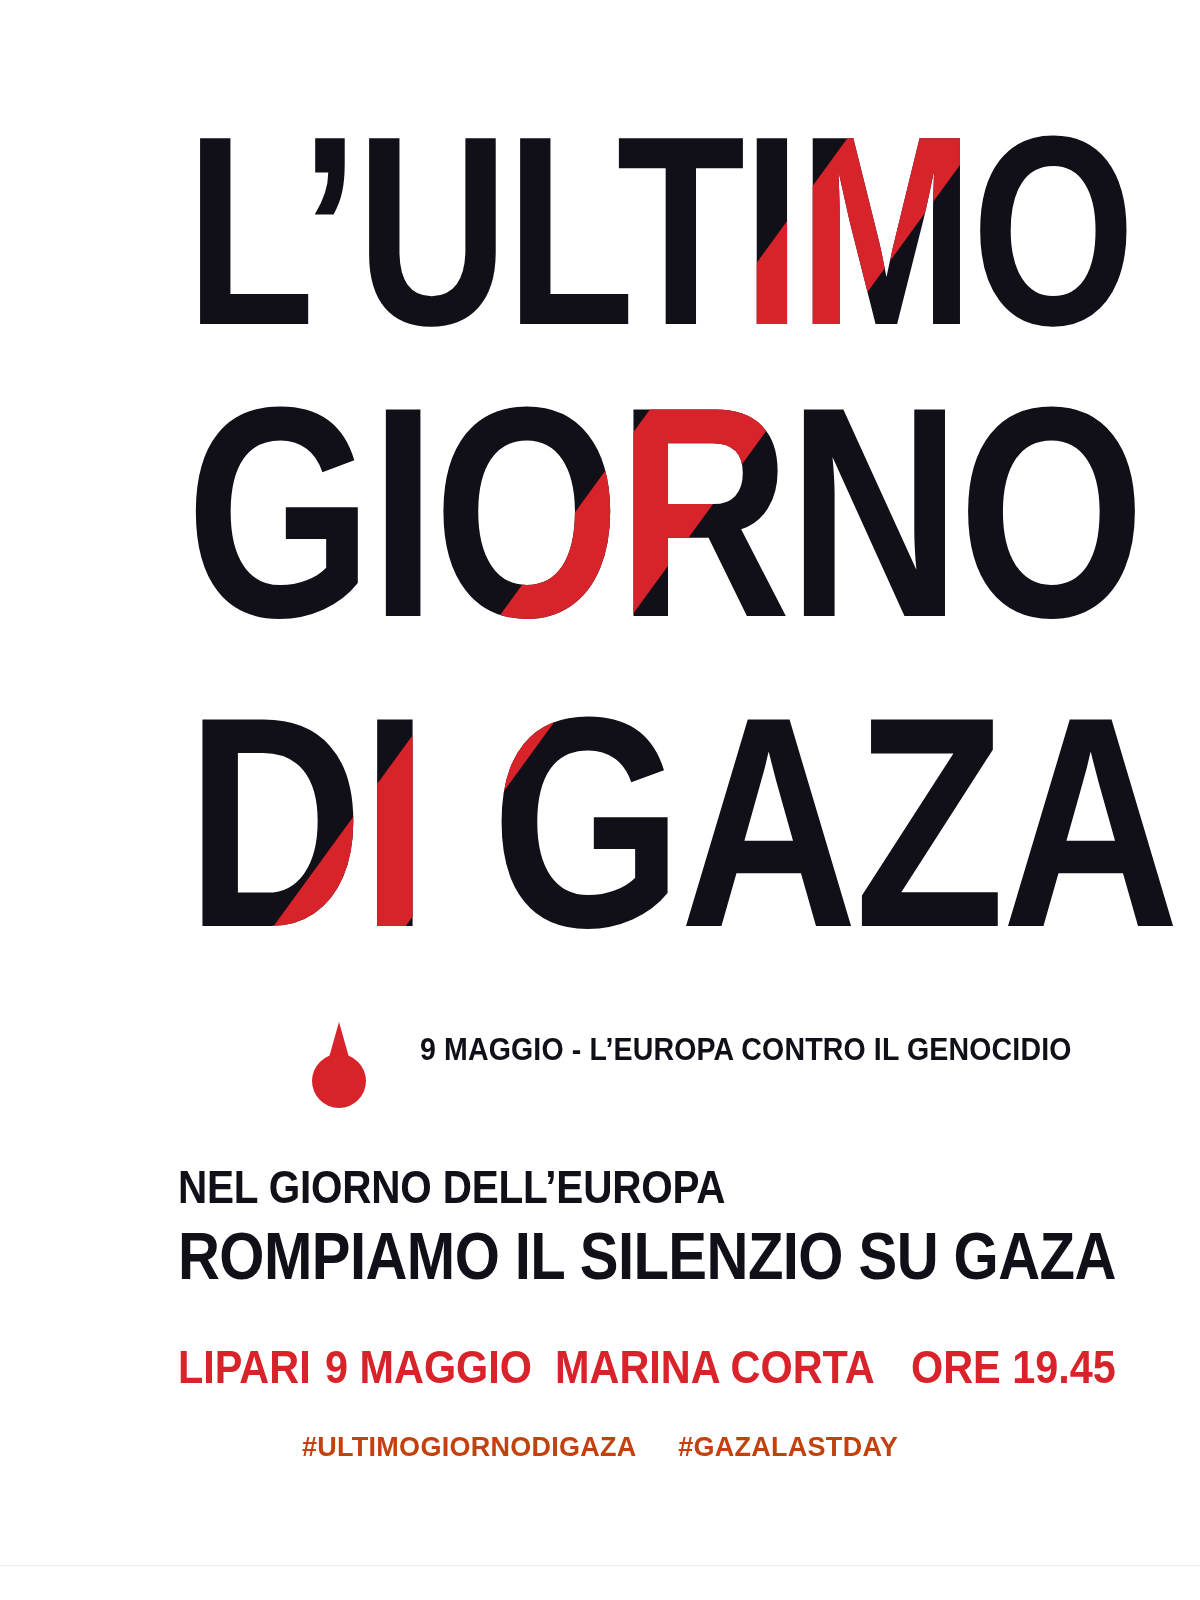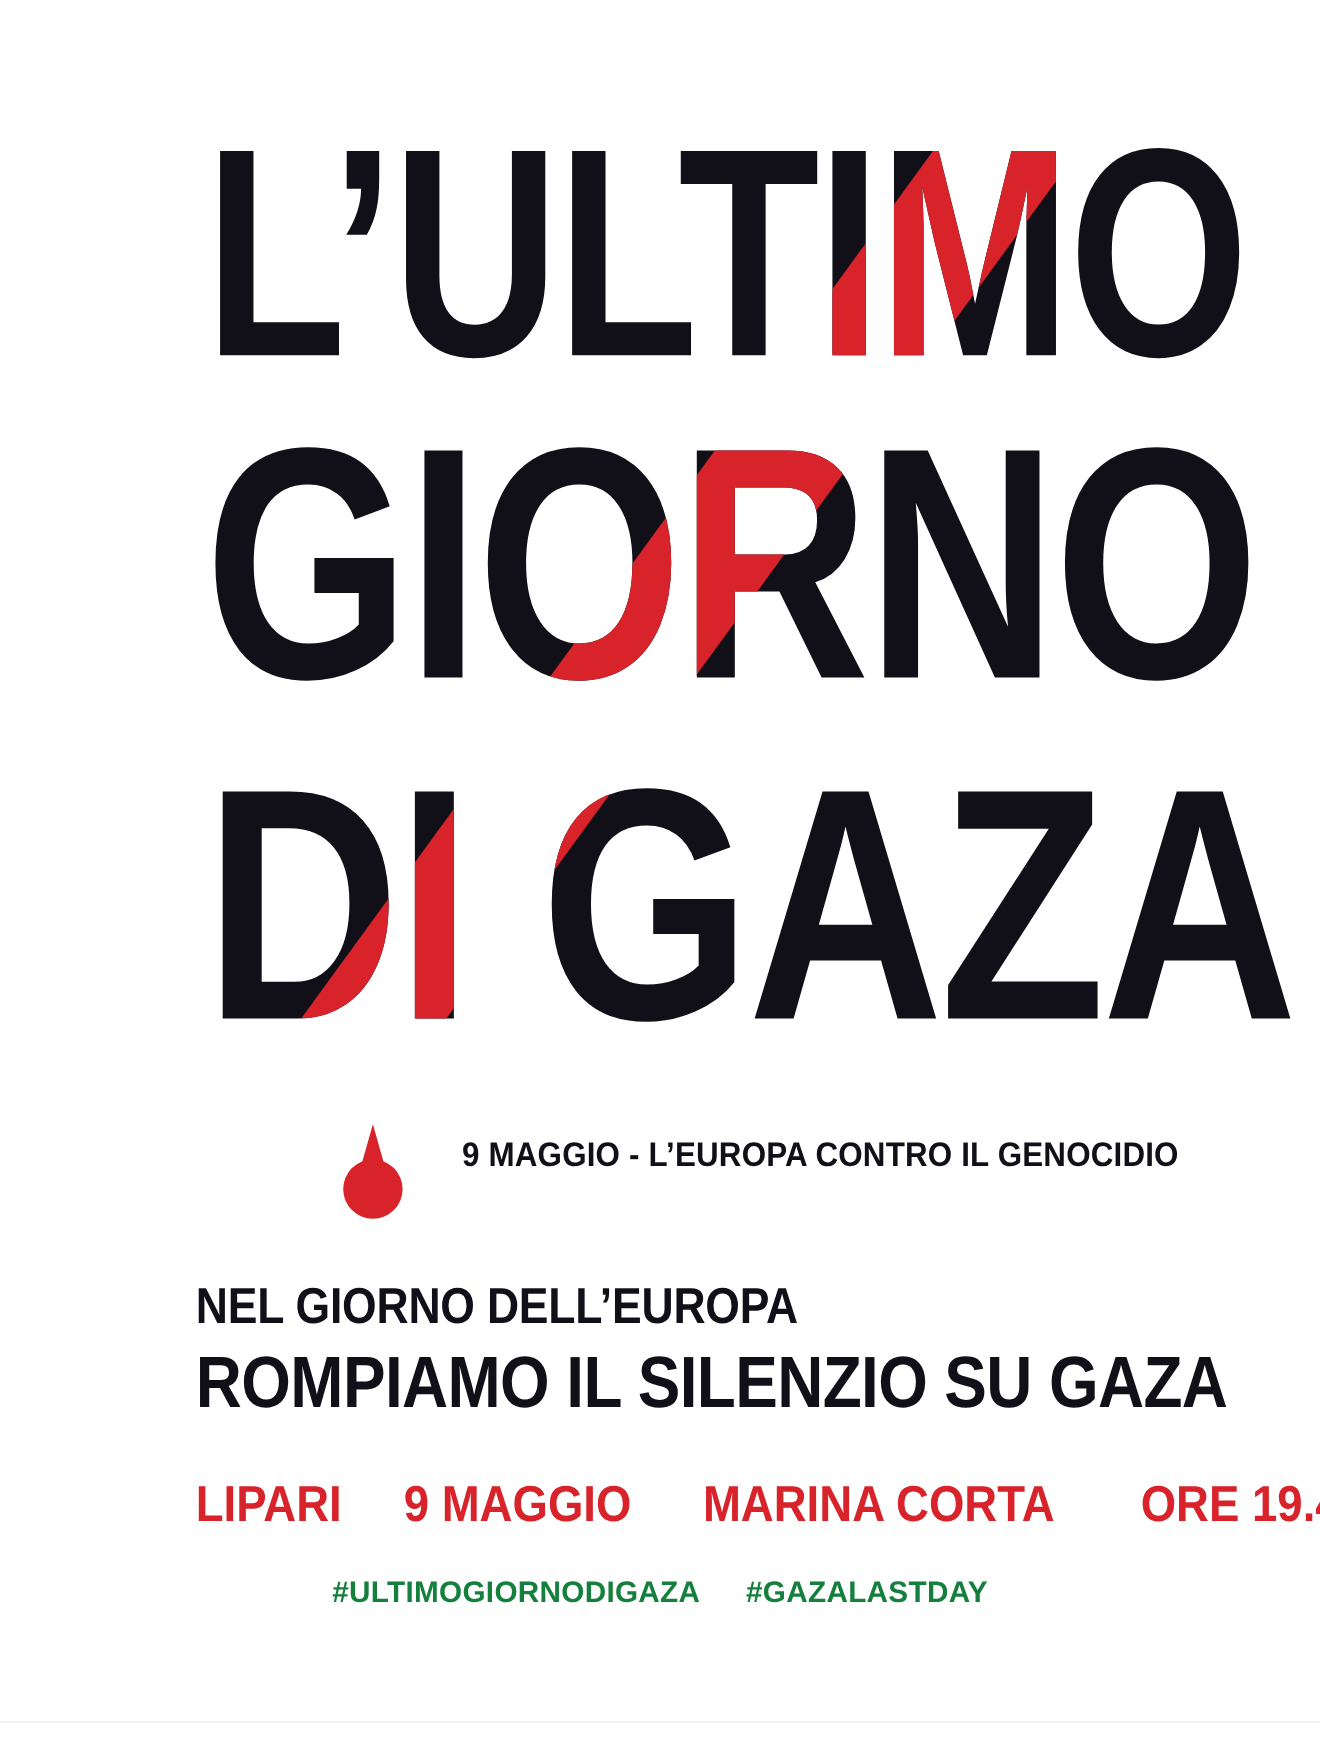--- a/index.html
+++ b/index.html
@@ -158,21 +158,20 @@
     transform-origin: left top;
   }
 
   
   .details {
     position: absolute;
     left: 178px;
     top: 1340px;
     width: 860px;
     display: flex;
-    gap: 42px;
     align-items: baseline;
   }
   .details .det {
     font-family: "Liberation Sans", sans-serif;
     font-weight: bold;
     font-size: 46px;
     color: #d8232a;
     white-space: nowrap;
     transform: scaleX(0.9);
     transform-origin: left top;
@@ -182,21 +181,21 @@
   .hashtags {
     position: absolute;
     left: 0;
     top: 1432px;
     width: 1200px;
     text-align: center;
     font-family: "Liberation Sans", sans-serif;
     font-weight: bold;
     font-size: 27px;
     letter-spacing: 0.01em;
-    color: #15803d;
+    color: #c2410c;
   }
   .hashtags span { display: inline-block; }
   .hashtags .gap { width: 26px; }
 
   
   .bottom-gutter {
     position: absolute;
     left: 0;
     bottom: 0;
     width: 1200px;

